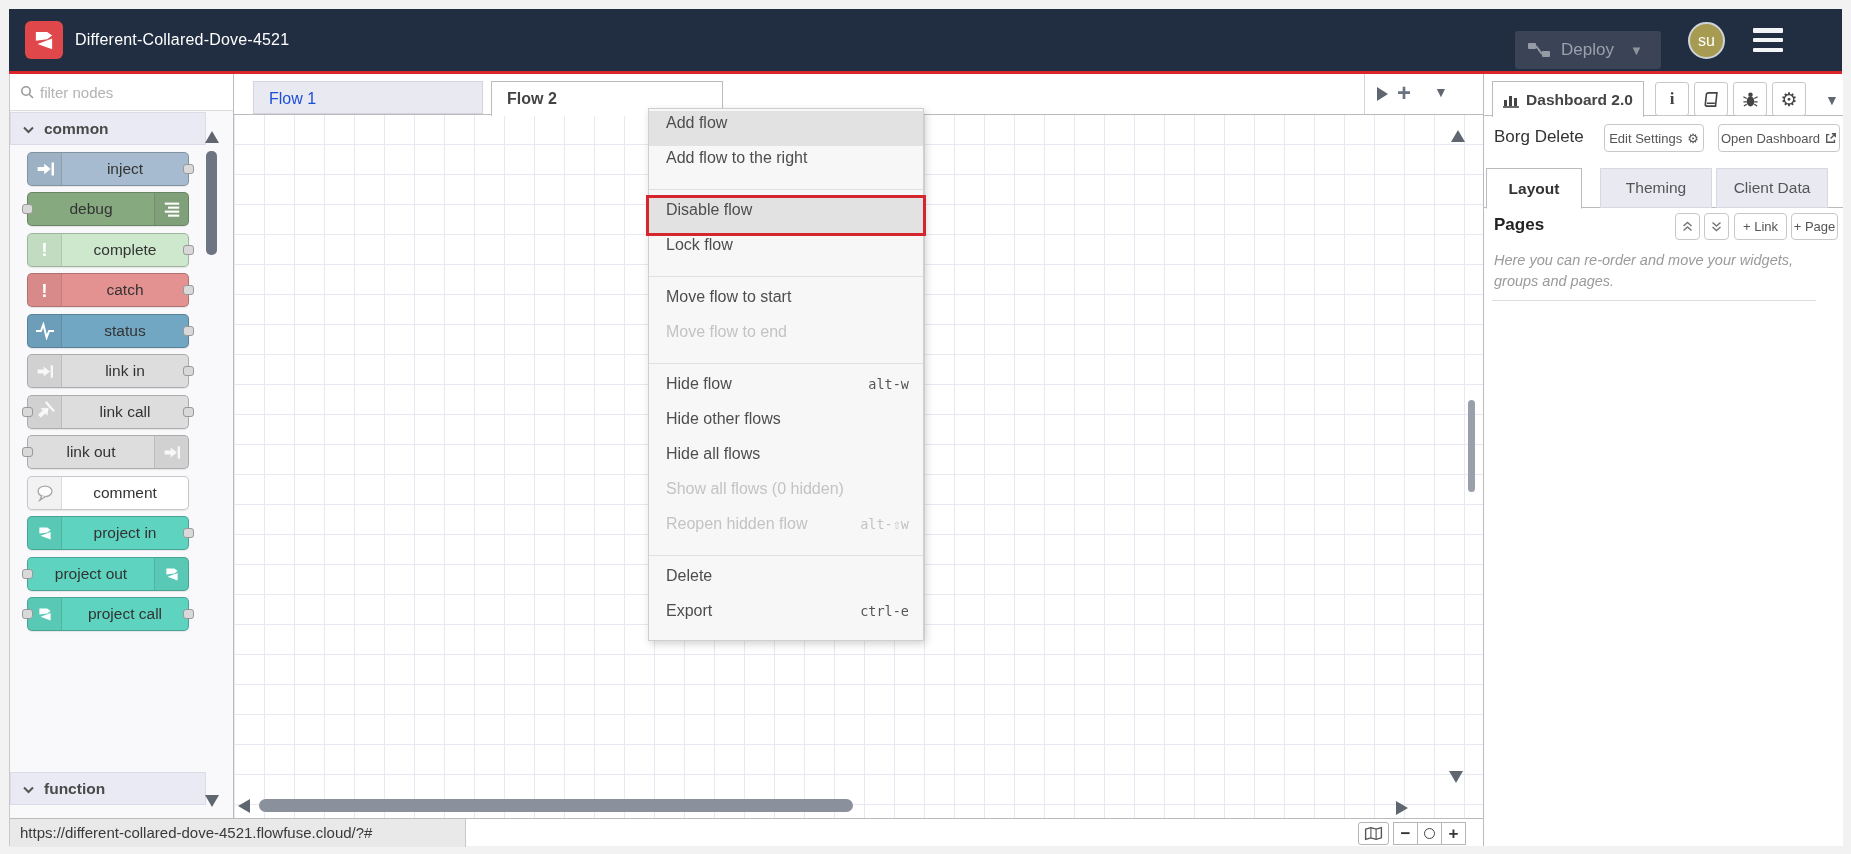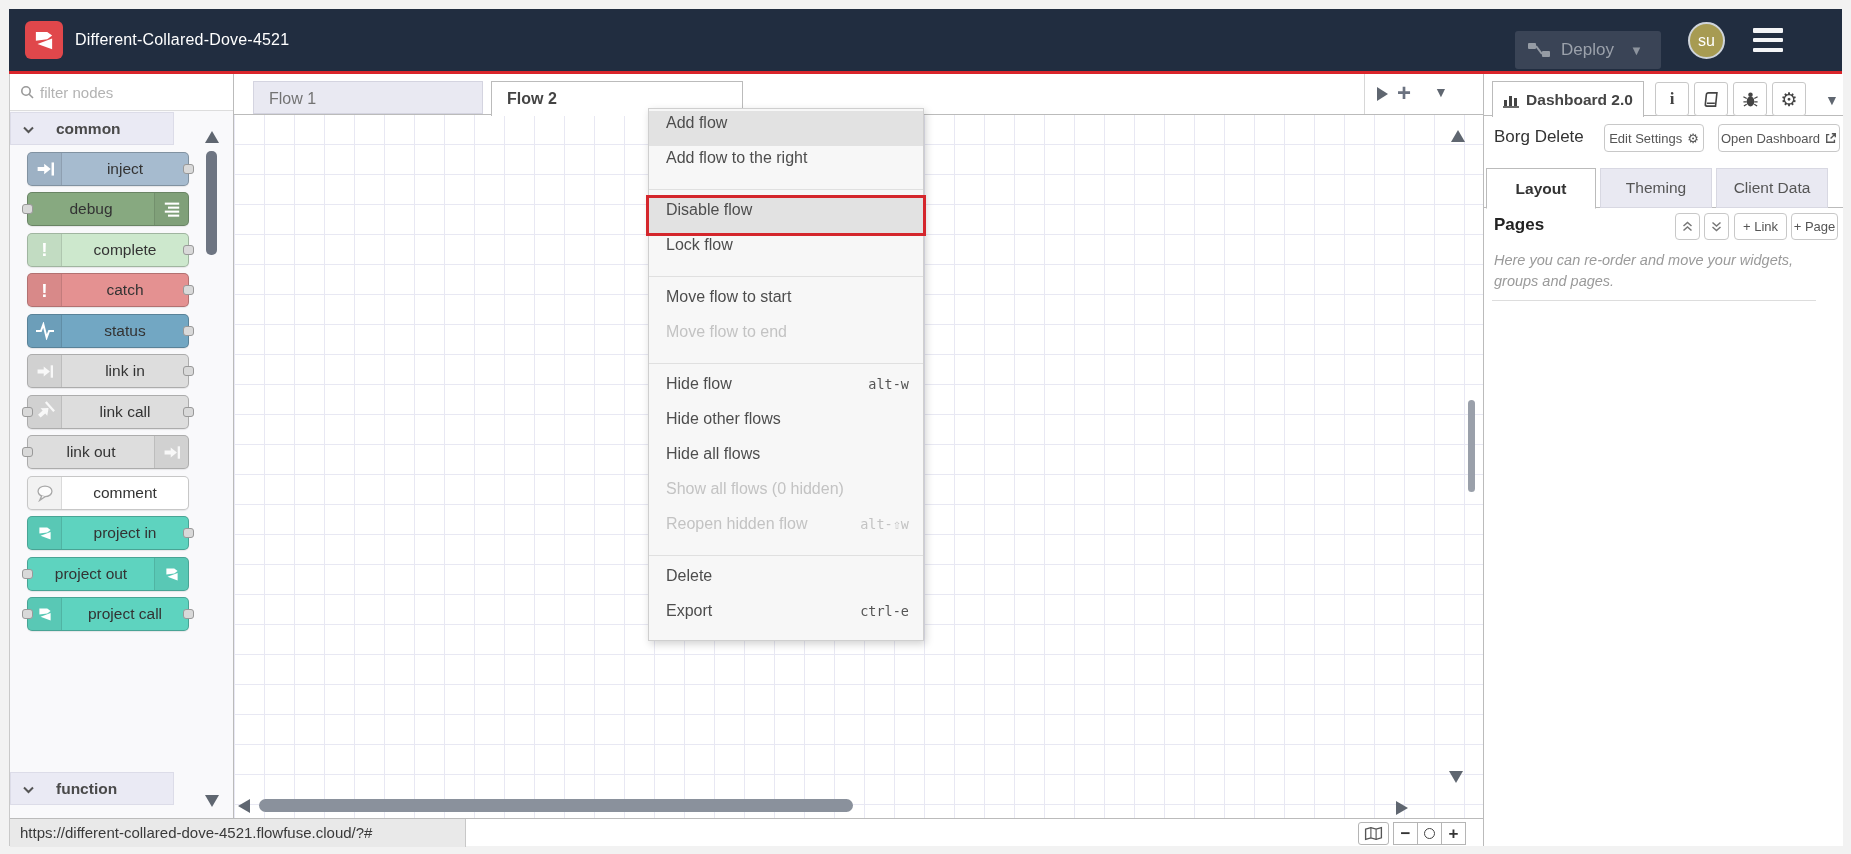--- a/index.html
+++ b/index.html
@@ -20,21 +20,21 @@
 
   
   .main { position:absolute; left:0; top:65px; width:100%; height:772px; border:1px solid #c9c9c9; border-top:none; }
 
   
   .palette { position:absolute; left:0; top:0; width:224px; height:744px; background:#f9f9fb; border-right:1px solid #bbb; }
   .filter-box { position:absolute; left:0; top:0; width:100%; height:37px; background:#fff; border-bottom:1px solid #ddd; display:flex; align-items:center; }
   .filter-box svg { margin:0 6px 0 10px; }
   .filter-input { border:none; outline:none; font-size:15px; color:#444; width:160px; background:transparent; }
   .filter-input::placeholder { color:#b3b3b3; }
-  .cat-header { position:absolute; left:0; width:164px; height:33px; background:#eaeaf4; border:1px solid #dcdce8; display:flex; align-items:center; font-size:15.5px; font-weight:bold; color:#4a4a4a;gap:12px; }
+  .cat-header { position:absolute; left:0; width:196px; height:33px; background:#eaeaf4; border:1px solid #dcdce8; display:flex; align-items:center; font-size:15.5px; font-weight:bold; color:#4a4a4a; }
   .cat-header .chev { margin:0 10px 0 12px; color:#555; }
   .cat-common { top:38px; }
   .cat-function { top:698px; }
   .pnodes { position:absolute; left:0; top:71px; width:196px; }
   .pnode { position:relative; width:162px; height:34px; margin:6.5px auto; border-radius:5px; border:1px solid rgba(0,0,0,0.22); display:flex; align-items:stretch; box-shadow:0 1px 1px rgba(0,0,0,.08); }
   .pnode-label { flex:1; display:flex; align-items:center; justify-content:center; font-size:15.5px; color:#333; }
   .pnode-icon { width:34px; background:rgba(0,0,0,.05); display:flex; align-items:center; justify-content:center; }
   .pnode-icon.left  { border-right:1px solid rgba(0,0,0,.1); border-radius:4px 0 0 4px; }
   .pnode-icon.right { border-left:1px solid rgba(0,0,0,.1); border-radius:0 4px 4px 0; }
   .port { position:absolute; top:50%; width:11px; height:10px; margin-top:-5px; background:#d9d9d9; border:1px solid #999; border-radius:3px; }
@@ -46,24 +46,24 @@
   .pal-down { left:195px; top:721px; border-left:7px solid transparent; border-right:7px solid transparent; border-top:12px solid #5f6670; }
   .pal-thumb { position:absolute; left:196px; top:77px; width:11px; height:104px; background:#6e7582; border-radius:5px; }
 
   
   .canvas { position:absolute; left:224px; top:0; width:1249px; height:744px; background:#fff; }
   .grid { position:absolute; left:0; top:40px; width:100%; height:704px;
           background-image:linear-gradient(#e8e8f3 1px,transparent 1px),linear-gradient(90deg,#e8e8f3 1px,transparent 1px);
           background-size:30px 30px; }
   .tabbar { position:absolute; left:0; top:0; width:100%; height:41px; background:#fff; border-bottom:1px solid #bbb; z-index:3; }
   .ftab { position:absolute; top:7px; height:33px; line-height:33px; padding-left:15px; font-size:16px; }
-  .ftab.inactive { background:#e9e9f2; border:1px solid #d4d4e0; color:#737373; }
+  .ftab.inactive { background:#e9e9f2; border:1px solid #d4d4e0; color:#1d4ed8; }
   .ftab.active { background:#fff; border:1px solid #bbb; border-bottom:none; color:#444; font-weight:bold; height:35px; z-index:4; }
   .tab1 { left:19px; width:230px; }
-  .tab2 { left:257px; width:252px; }
+  .tab2 { left:257px; width:232px; }
   .tb-sep { position:absolute; left:1130px; top:0; height:40px; border-left:1px solid #d7d7d7; }
   .tb-play { position:absolute; left:1143px; top:13px; border-top:7px solid transparent; border-bottom:7px solid transparent; border-left:11px solid #5f6670; }
   .tb-plus { position:absolute; left:1163px; top:5px; font-size:24px; color:#6b7280; font-weight:bold; }
   .tb-caret { position:absolute; left:1200px; top:10px; font-size:14px; color:#5f6670; }
 
   
   .cv-up   { left:1217px; top:56px;  border-left:7px solid transparent; border-right:7px solid transparent; border-bottom:12px solid #5f6670; }
   .cv-down { left:1215px; top:697px; border-left:7px solid transparent; border-right:7px solid transparent; border-top:12px solid #5f6670; }
   .cv-vthumb { position:absolute; left:1234px; top:326px; width:7px; height:92px; background:#9aa0aa; border-radius:4px; }
   .cv-left  { left:4px; top:725px; border-top:7px solid transparent; border-bottom:7px solid transparent; border-right:12px solid #5f6670; }
@@ -97,21 +97,21 @@
   .sb-caret { position:absolute; left:341px; top:18px; font-size:14px; color:#5f6670; }
   .proj-row { position:absolute; left:0; top:42px; width:100%; height:44px; }
   .proj-name { position:absolute; left:10px; top:11px; font-size:17px; color:#333; }
   .sm-btn { position:absolute; top:8px; height:28px; background:#fff; border:1px solid #c8c8c8; border-radius:4px; font-size:13px; color:#555; display:flex; align-items:center; justify-content:center; gap:5px; }
   .btn-edit { left:120px; width:100px; }
   .btn-open { left:234px; width:122px; }
   .sb-tabs { position:absolute; left:0; top:94px; width:100%; height:40px; border-bottom:1px solid #bbb; }
   .stab { position:absolute; top:0; height:40px; display:flex; align-items:center; justify-content:center; font-size:15.5px; }
   .stab.active { background:#fff; border:1px solid #bbb; border-bottom:1px solid #fff; color:#333; font-weight:bold; z-index:2; height:41px; }
   .stab.inactive { background:#e9e9f2; border:1px solid #d8d8e2; color:#555; }
-  .stab0 { left:2px; width:110px; } .stab1 { left:116px; width:112px; } .stab2 { left:232px; width:112px; }
+  .stab0 { left:2px; width:96px; } .stab1 { left:116px; width:112px; } .stab2 { left:232px; width:112px; }
   .pages-row { position:absolute; left:0; top:135px; width:100%; height:38px; }
   .pages-title { position:absolute; left:10px; top:6px; font-size:17px; font-weight:bold; color:#222; }
   .pg-btn { position:absolute; top:4px; height:27px; background:#fff; border:1px solid #c8c8c8; border-radius:4px; display:flex; align-items:center; justify-content:center; font-size:13px; color:#555; }
   .pg-up { left:191px; width:25px; } .pg-dn { left:220px; width:25px; }
   .pg-link { left:250px; width:53px; } .pg-page { left:307px; width:47px; }
   .sb-help { position:absolute; left:10px; top:176px; width:330px; font-size:14.5px; font-style:italic; color:#9a9a9a; line-height:1.45; }
   .sb-div { position:absolute; left:8px; top:226px; width:324px; border-top:1px solid #ddd; }
 </style>
 </head>
 <body>

